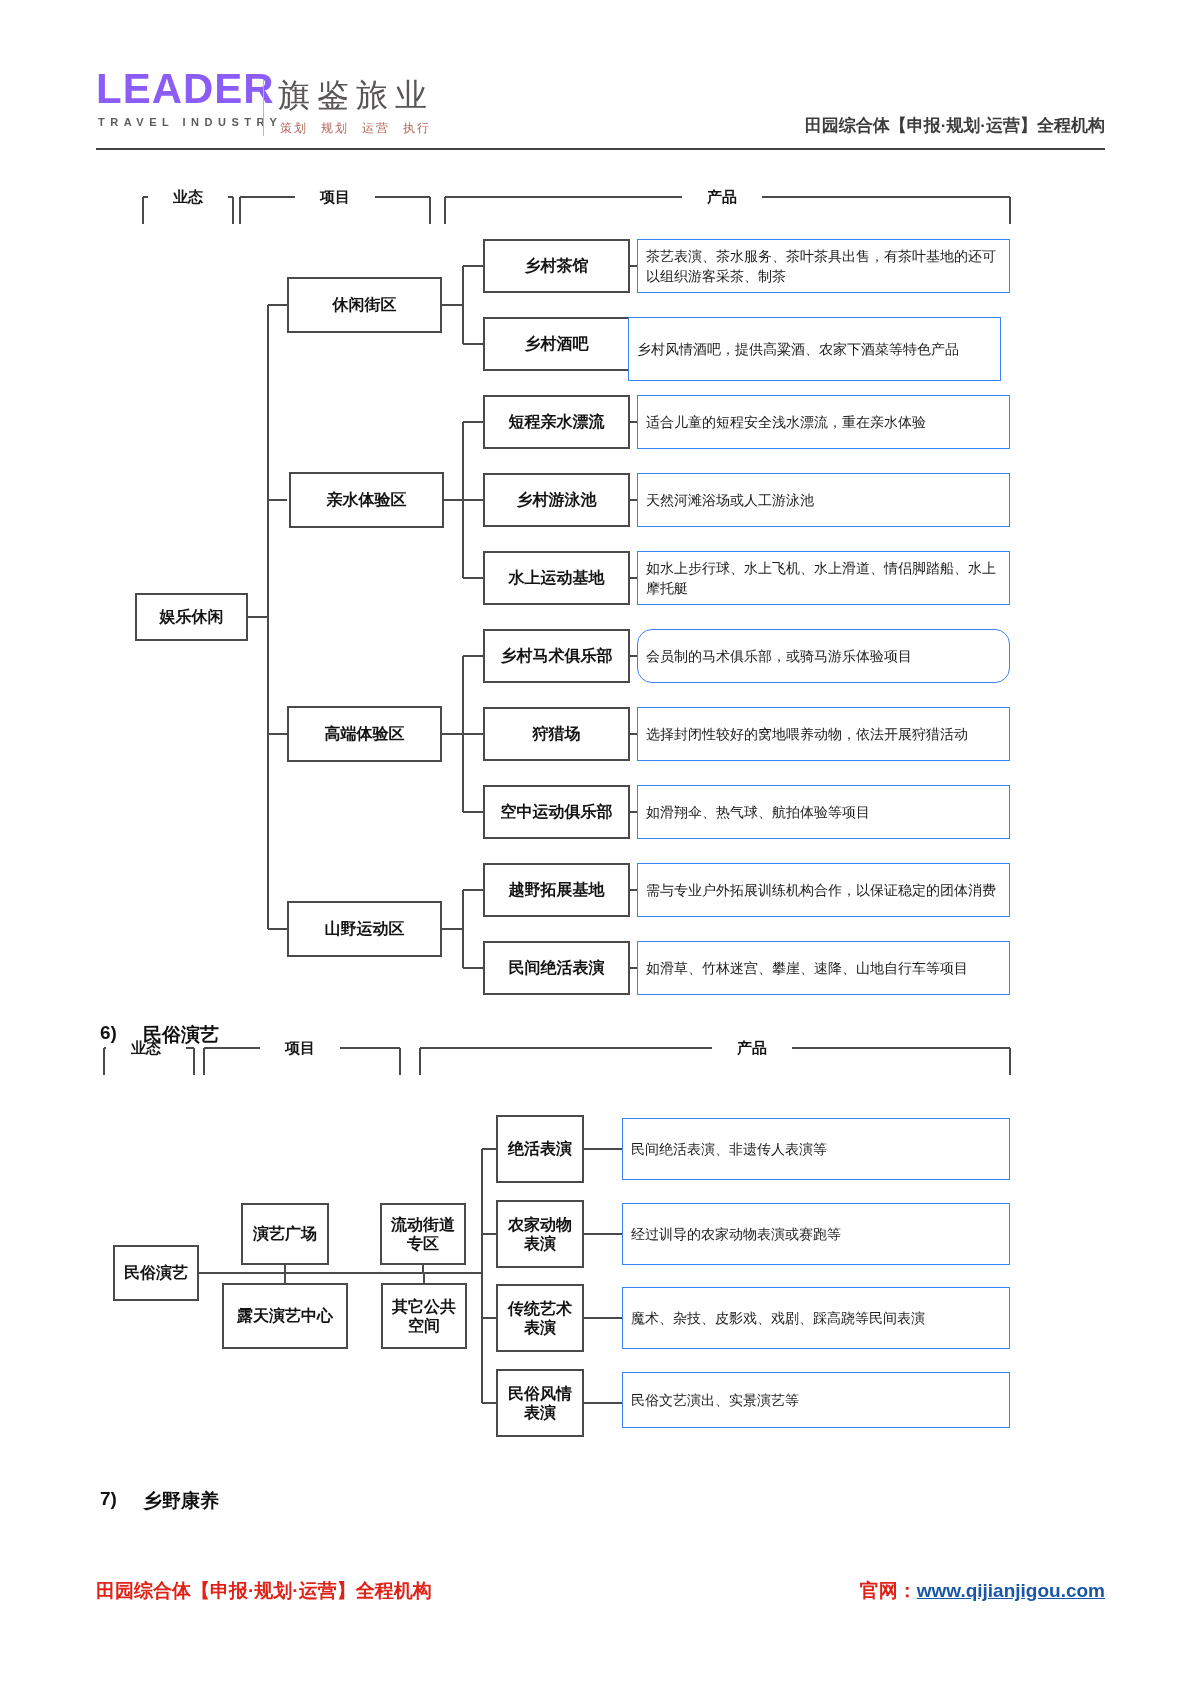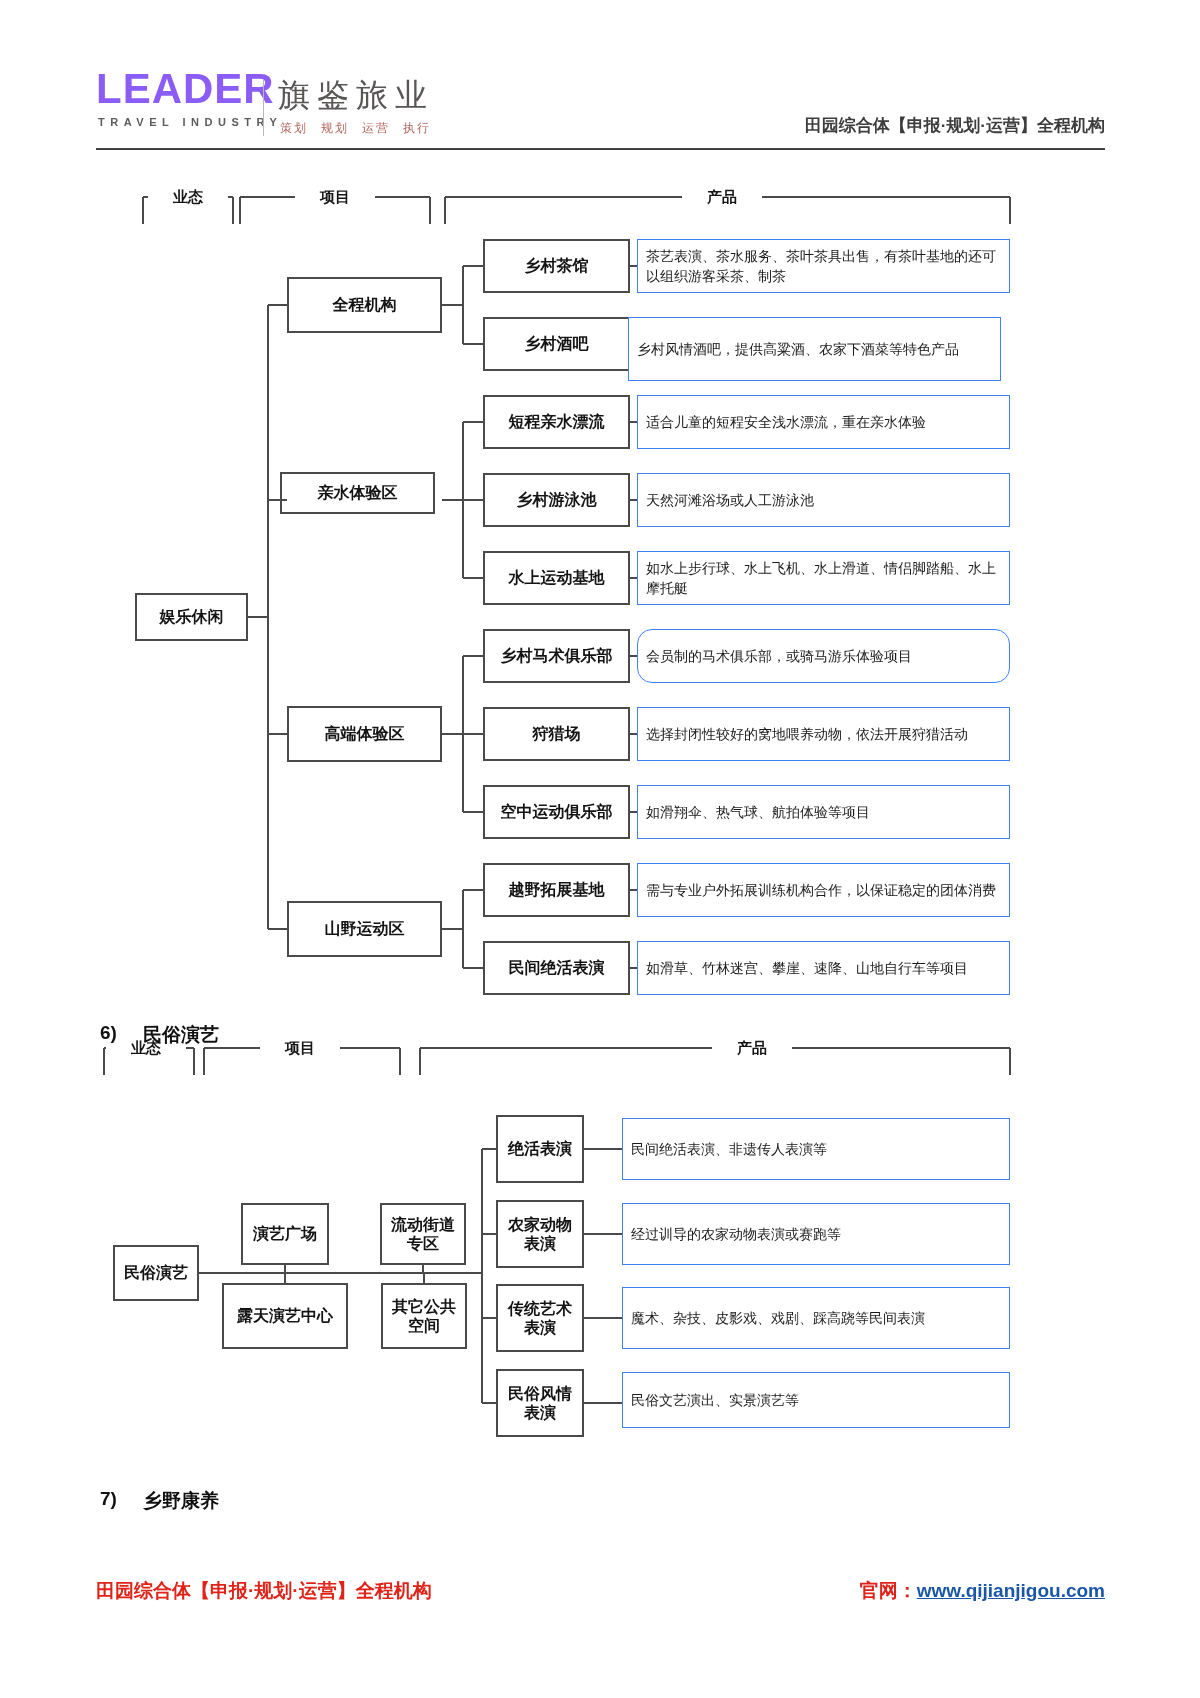--- a/index.html
+++ b/index.html
@@ -61,33 +61,33 @@
       <div class="colhead" style="left: 335px; top: 197px;">项目</div>
       <div class="ln" style="left: 240px; top: 196px; width: 55px; height: 2px;"></div>
       <div class="ln" style="left: 375px; top: 196px; width: 55px; height: 2px;"></div>
       <div class="ln" style="left: 239px; top: 197px; width: 2px; height: 27px;"></div>
       <div class="ln" style="left: 429px; top: 197px; width: 2px; height: 27px;"></div>
       <div class="colhead" style="left: 722px; top: 197px;">产品</div>
       <div class="ln" style="left: 445px; top: 196px; width: 237px; height: 2px;"></div>
       <div class="ln" style="left: 762px; top: 196px; width: 248px; height: 2px;"></div>
       <div class="ln" style="left: 444px; top: 197px; width: 2px; height: 27px;"></div>
       <div class="ln" style="left: 1009px; top: 197px; width: 2px; height: 27px;"></div>
-      <div class="node" style="left: 287px; top: 277px; width: 155px; height: 56px;">全程机构</div>
+      <div class="node" style="left: 287px; top: 277px; width: 155px; height: 56px;">休闲街区</div>
       <div class="ln" style="left: 268px; top: 304px; width: 19px; height: 2px;"></div>
       <div class="ln" style="left: 442px; top: 304px; width: 21px; height: 2px;"></div>
       <div class="ln" style="left: 462px; top: 266px; width: 2px; height: 78px;"></div>
       <div class="ln" style="left: 463px; top: 265px; width: 20px; height: 2px;"></div>
       <div class="node" style="left: 483px; top: 239px; width: 147px; height: 54px;">乡村茶馆</div>
       <div class="ln" style="left: 630px; top: 265px; width: 7px; height: 2px;"></div>
       <div class="desc" style="left: 637px; top: 239px; width: 373px; height: 54px;">茶艺表演、茶水服务、茶叶茶具出售，有茶叶基地的还可以组织游客采茶、制茶</div>
       <div class="ln" style="left: 463px; top: 343px; width: 20px; height: 2px;"></div>
       <div class="node" style="left: 483px; top: 317px; width: 147px; height: 54px;">乡村酒吧</div>
       <div class="ln" style="left: 630px; top: 343px; width: 7px; height: 2px;"></div>
       <div class="desc" style="left: 628px; top: 317px; width: 373px; height: 64px;">乡村风情酒吧，提供高粱酒、农家下酒菜等特色产品</div>
-      <div class="node" style="left: 280px; top: 472px; width: 155px; height: 42px;">亲水体验区</div>
+      <div class="node" style="left: 289px; top: 472px; width: 155px; height: 56px;">亲水体验区</div>
       <div class="ln" style="left: 268px; top: 499px; width: 19px; height: 2px;"></div>
       <div class="ln" style="left: 442px; top: 499px; width: 21px; height: 2px;"></div>
       <div class="ln" style="left: 462px; top: 422px; width: 2px; height: 156px;"></div>
       <div class="ln" style="left: 463px; top: 421px; width: 20px; height: 2px;"></div>
       <div class="node" style="left: 483px; top: 395px; width: 147px; height: 54px;">短程亲水漂流</div>
       <div class="ln" style="left: 630px; top: 421px; width: 7px; height: 2px;"></div>
       <div class="desc" style="left: 637px; top: 395px; width: 373px; height: 54px;">适合儿童的短程安全浅水漂流，重在亲水体验</div>
       <div class="ln" style="left: 463px; top: 499px; width: 20px; height: 2px;"></div>
       <div class="node" style="left: 483px; top: 473px; width: 147px; height: 54px;">乡村游泳池</div>
       <div class="ln" style="left: 630px; top: 499px; width: 7px; height: 2px;"></div>

